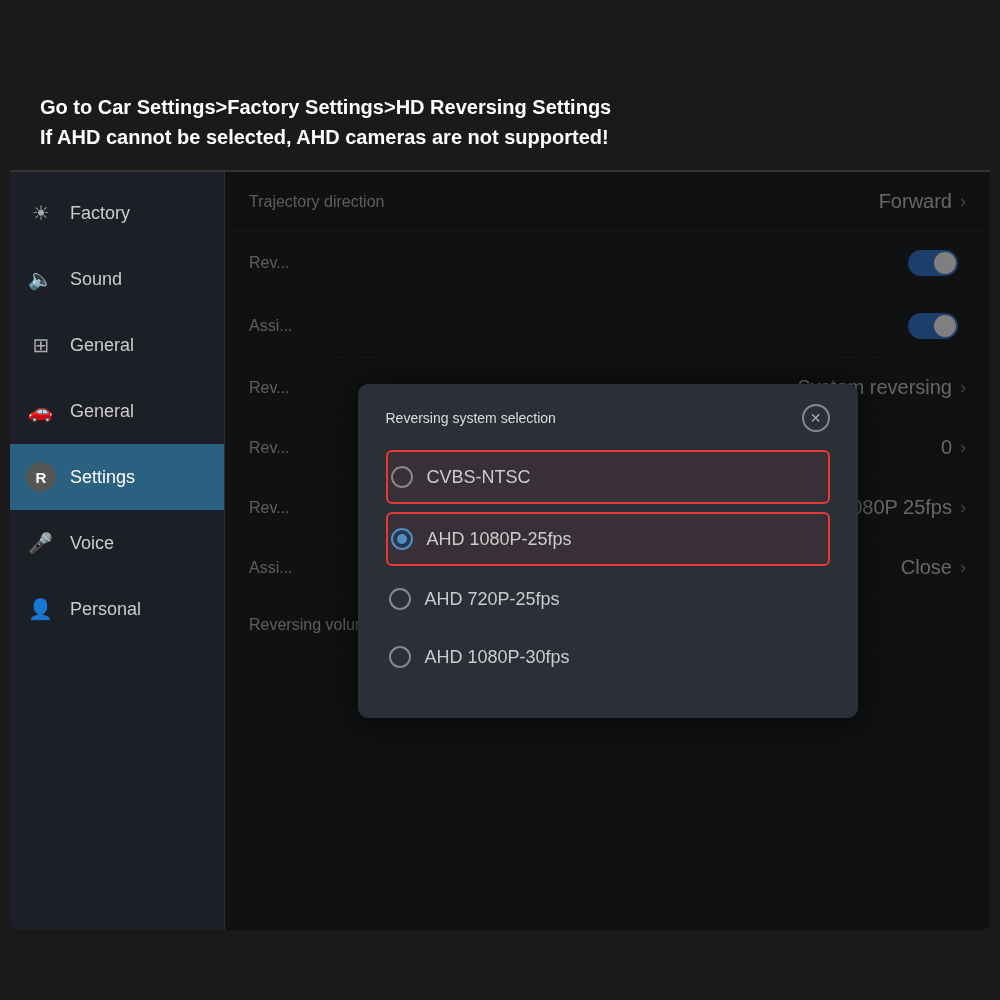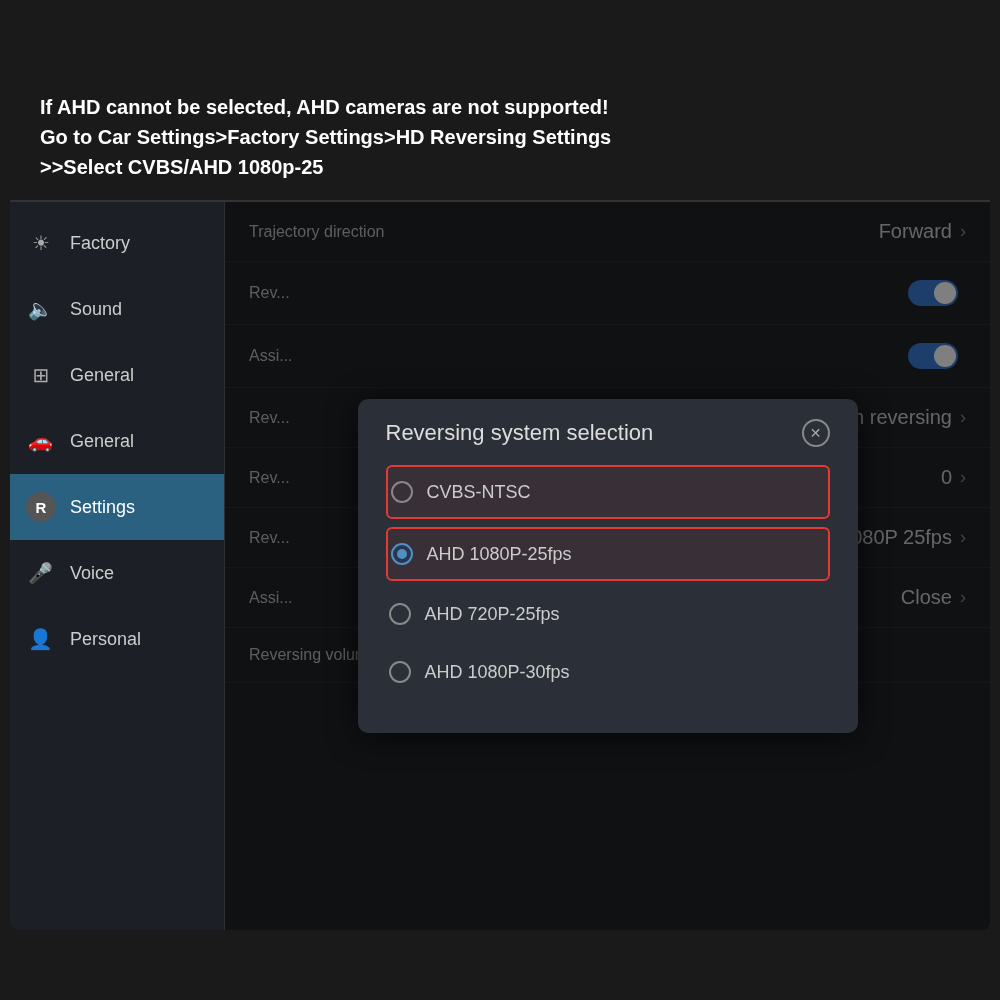--- a/index.html
+++ b/index.html
@@ -144,21 +144,21 @@
       box-shadow: 0 4px 30px rgba(0,0,0,0.7);
     }
     .dialog-header {
       display: flex;
       align-items: center;
       justify-content: space-between;
       margin-bottom: 18px;
     }
     .dialog-title {
       color: #ddd;
-      font-size: 22px;
+      font-size: 14px;
       font-weight: 500;
     }
     .dialog-close {
       width: 28px;
       height: 28px;
       border-radius: 50%;
       border: 2px solid #888;
       color: #aaa;
       display: flex;
       align-items: center;
@@ -209,23 +209,22 @@
       padding: 18px 24px;
       border-bottom: 1px solid #2a2f35;
     }
   </style>
 </head>
 <body>
 
 <div class="outer-container">
 
   <div class="instruction-banner">
+    <p>Go to Car Settings&gt;Factory Settings&gt;HD Reversing Settings</p>
     <p>If AHD cannot be selected, AHD cameras are not supported!</p>
-    <p>Go to Car Settings&gt;Factory Settings&gt;HD Reversing Settings</p>
-    <p>&gt;&gt;Select CVBS/AHD 1080p-25</p>
   </div>
 
   <div class="main-area">
 
     <div class="sidebar">
 
       <div class="sidebar-item">
         <span class="sidebar-icon">☀</span>
         <span>Factory</span>
       </div>

